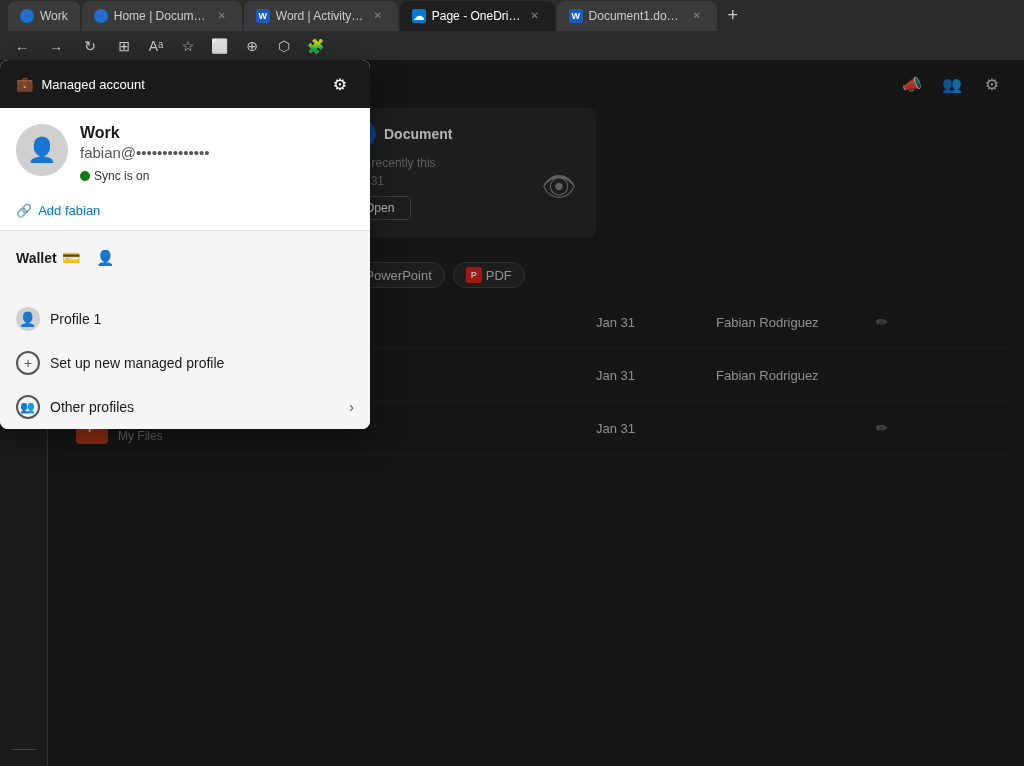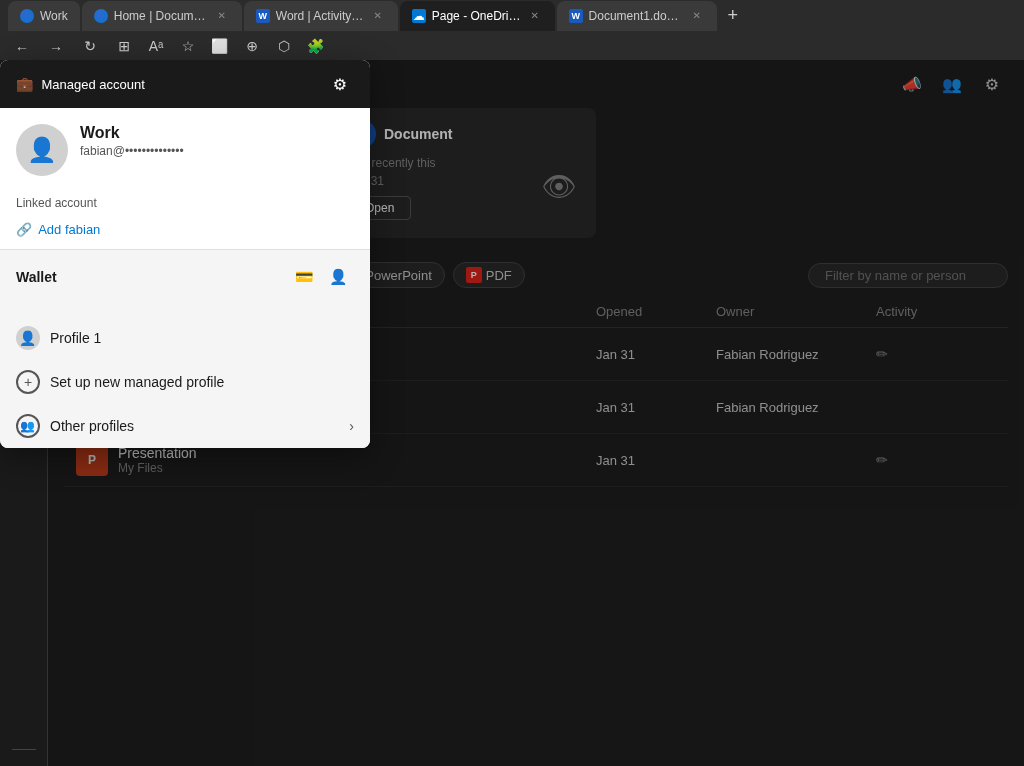--- a/index.html
+++ b/index.html
@@ -376,21 +376,21 @@
       flex-shrink: 0;
     }
     .profile-details { flex: 1; }
     .profile-name {
       font-size: 16px;
       font-weight: 600;
       color: #1a1a1a;
       margin-bottom: 2px;
     }
     .profile-email {
-      font-size: 12px;
+      font-size: 15px;
       color: #555;
       margin-bottom: 8px;
     }
     .sync-status {
       display: flex;
       align-items: center;
       gap: 4px;
       font-size: 12px;
       color: #333;
     }
@@ -426,21 +426,21 @@
     }
 
     .wallet-section {
       background: #f5f5f5;
       padding: 12px 16px;
       border-top: 1px solid #e0e0e0;
     }
     .wallet-header {
       display: flex;
       align-items: center;
-      justify-content: space-between;
+      justify-content: flex-start;
       margin-bottom: 12px;
     }
     .wallet-title {
       font-size: 14px;
       font-weight: 600;
       color: #1a1a1a;
     }
     .wallet-icons {
       display: flex; gap: 4px;
     }
@@ -632,30 +632,23 @@
         <span>Excel</span>
       </span>
       <span class="filter-tab-app">
         <span style="width:16px;height:16px;background:#c43e1c;border-radius:2px;color:white;font-size:9px;font-weight:bold;display:flex;align-items:center;justify-content:center;">P</span>
         <span>PowerPoint</span>
       </span>
       <span class="filter-tab-app">
         <span style="width:16px;height:16px;background:#e1251b;border-radius:2px;color:white;font-size:9px;font-weight:bold;display:flex;align-items:center;justify-content:center;">P</span>
         <span>PDF</span>
       </span>
-      <input class="filter-search" type="text" placeholder="Filter by name or person" style="">
     </div>
 
     <div class="file-table">
-      <div class="file-table-header">
-        <span>Name</span>
-        <span>Opened</span>
-        <span>Owner</span>
-        <span>Activity</span>
-      </div>
 
       <div class="file-row">
         <div class="file-name-cell">
           <div class="file-type-icon word-file">W</div>
           <div>
             <div class="file-name-text">Confidential Page 1</div>
             <div class="file-location">My Files</div>
           </div>
         </div>
         <span class="file-date">Jan 31</span>
@@ -702,26 +695,27 @@
       <span>Managed account</span>
     </div>
     <button class="settings-btn-white">⚙</button>
   </div>
 
   <div class="profile-info-section">
     <div class="avatar-circle">👤</div>
     <div class="profile-details">
       <div class="profile-name">Work</div>
       <div class="profile-email">fabian@••••••••••••••</div>
+      <div class="sync-status">
+        <div class="sync-dot"></div>
+        <span>Sync is on</span>
+      </div>
     </div>
   </div>
 
-  <div class="linked-account">
-    <span>Linked account</span>
-  </div>
   <a class="add-account-link">
     <span>🔗</span>
     <span>Add fabian</span>
   </a>
 
   <div class="wallet-section">
     <div class="wallet-header">
       <span class="wallet-title">Wallet</span>
       <div class="wallet-icons">
         <button class="wallet-icon-btn">💳</button>

